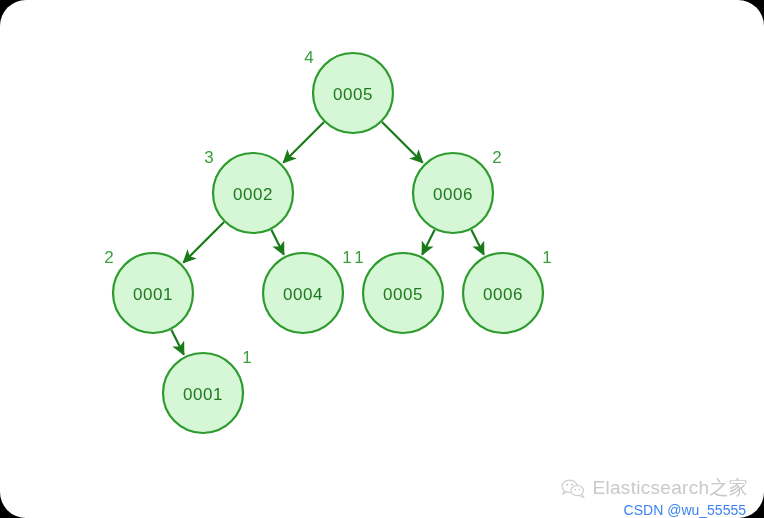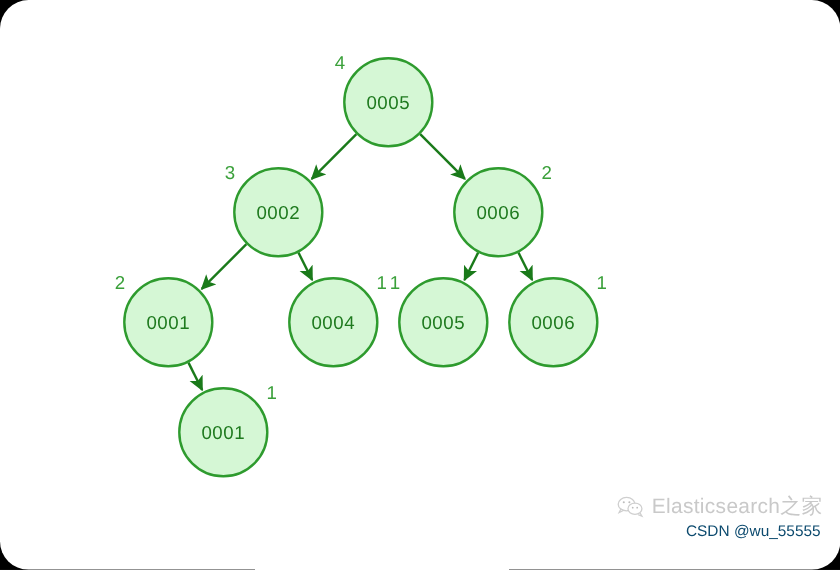--- a/index.html
+++ b/index.html
@@ -45,21 +45,21 @@
     text-anchor: middle;
     dominant-baseline: central;
   }
   .edge-line {
     stroke-width: 2.2px;
     fill: none;
   }
   #watermark {
     position: absolute;
     right: 16px;
-    bottom: 28px;
+    bottom: 0;
     text-align: right;
     user-select: none;
   }
   #watermark-row {
     display: flex;
     align-items: center;
     justify-content: flex-end;
     gap: 7px;
   }
   #wm-icon {
@@ -70,21 +70,21 @@
   #wm-title {
     font-family: "Liberation Sans", sans-serif;
     font-size: 19px;
     color: #c9c9c9;
     letter-spacing: 0.3px;
     white-space: nowrap;
   }
   #wm-sub {
     font-family: "Liberation Sans", sans-serif;
     font-size: 14px;
-    color: #0c4a6e;
+    color: #3b82f6;
     margin-top: 1px;
     margin-right: 2px;
     white-space: nowrap;
   }
 </style>
 </head>
 <body style="background: rgb(0, 0, 0);">
 
 <div id="canvas" style="background: rgb(255, 255, 255); border-radius: 26px;">
 

